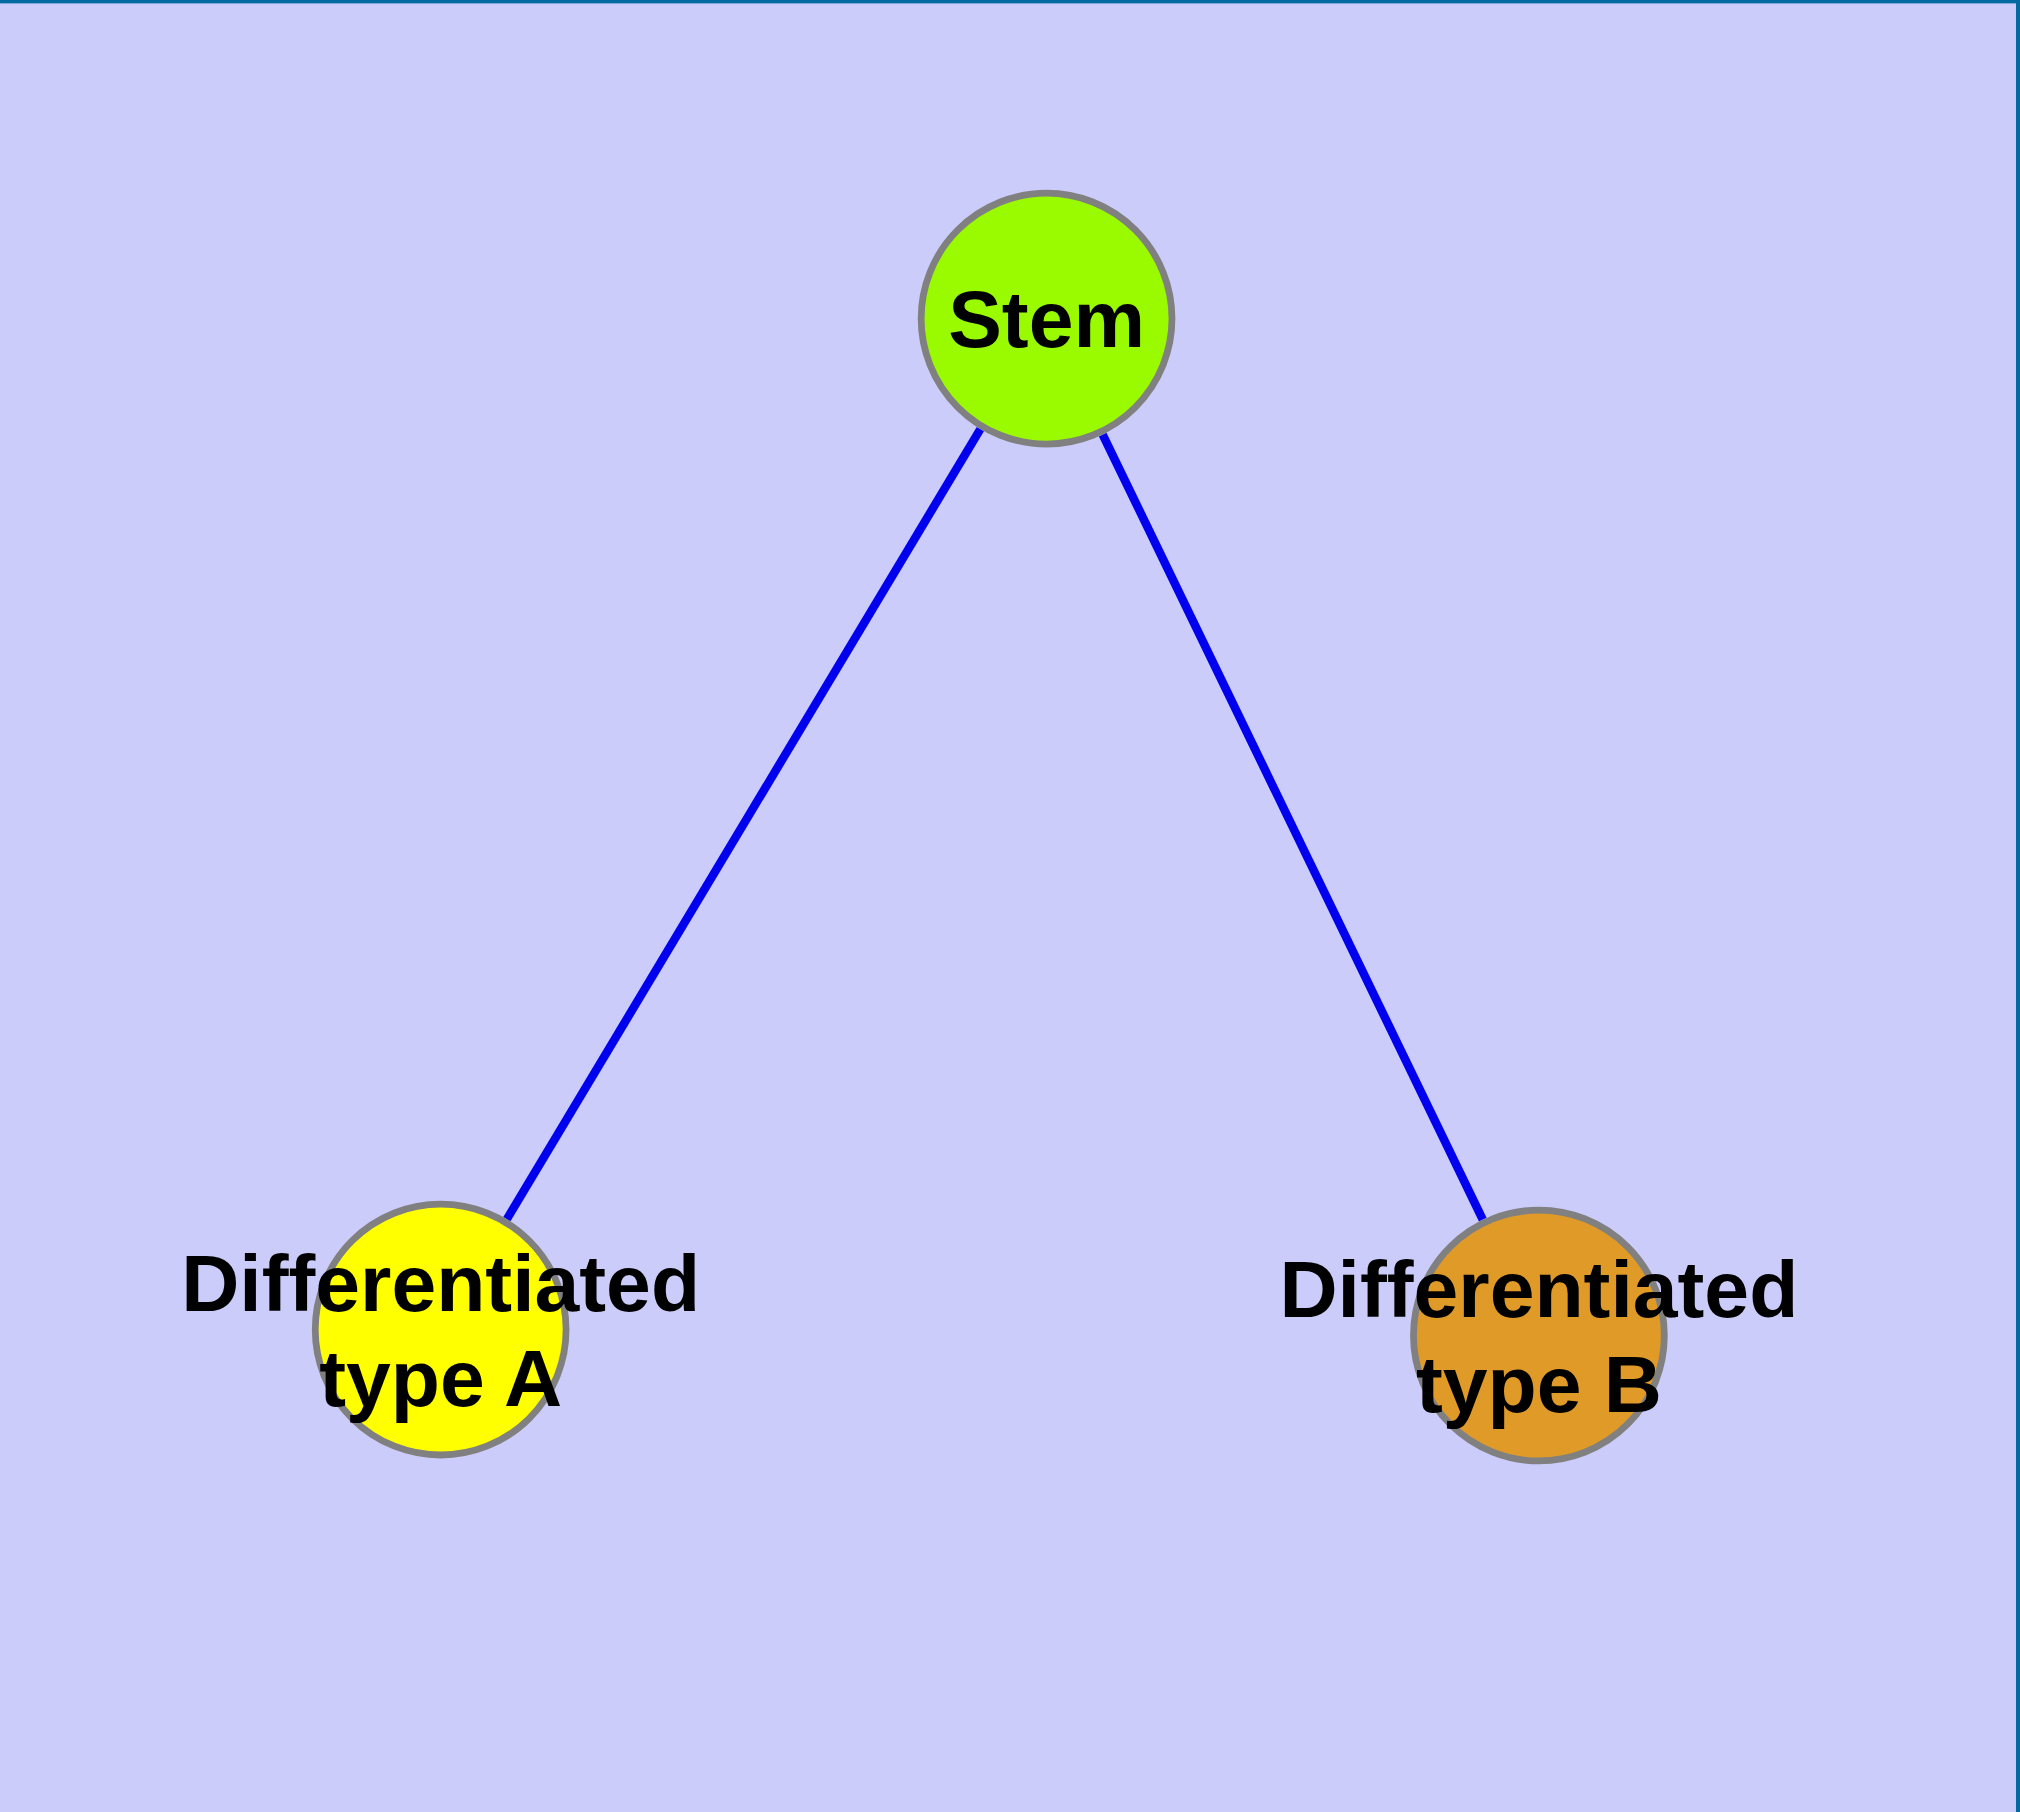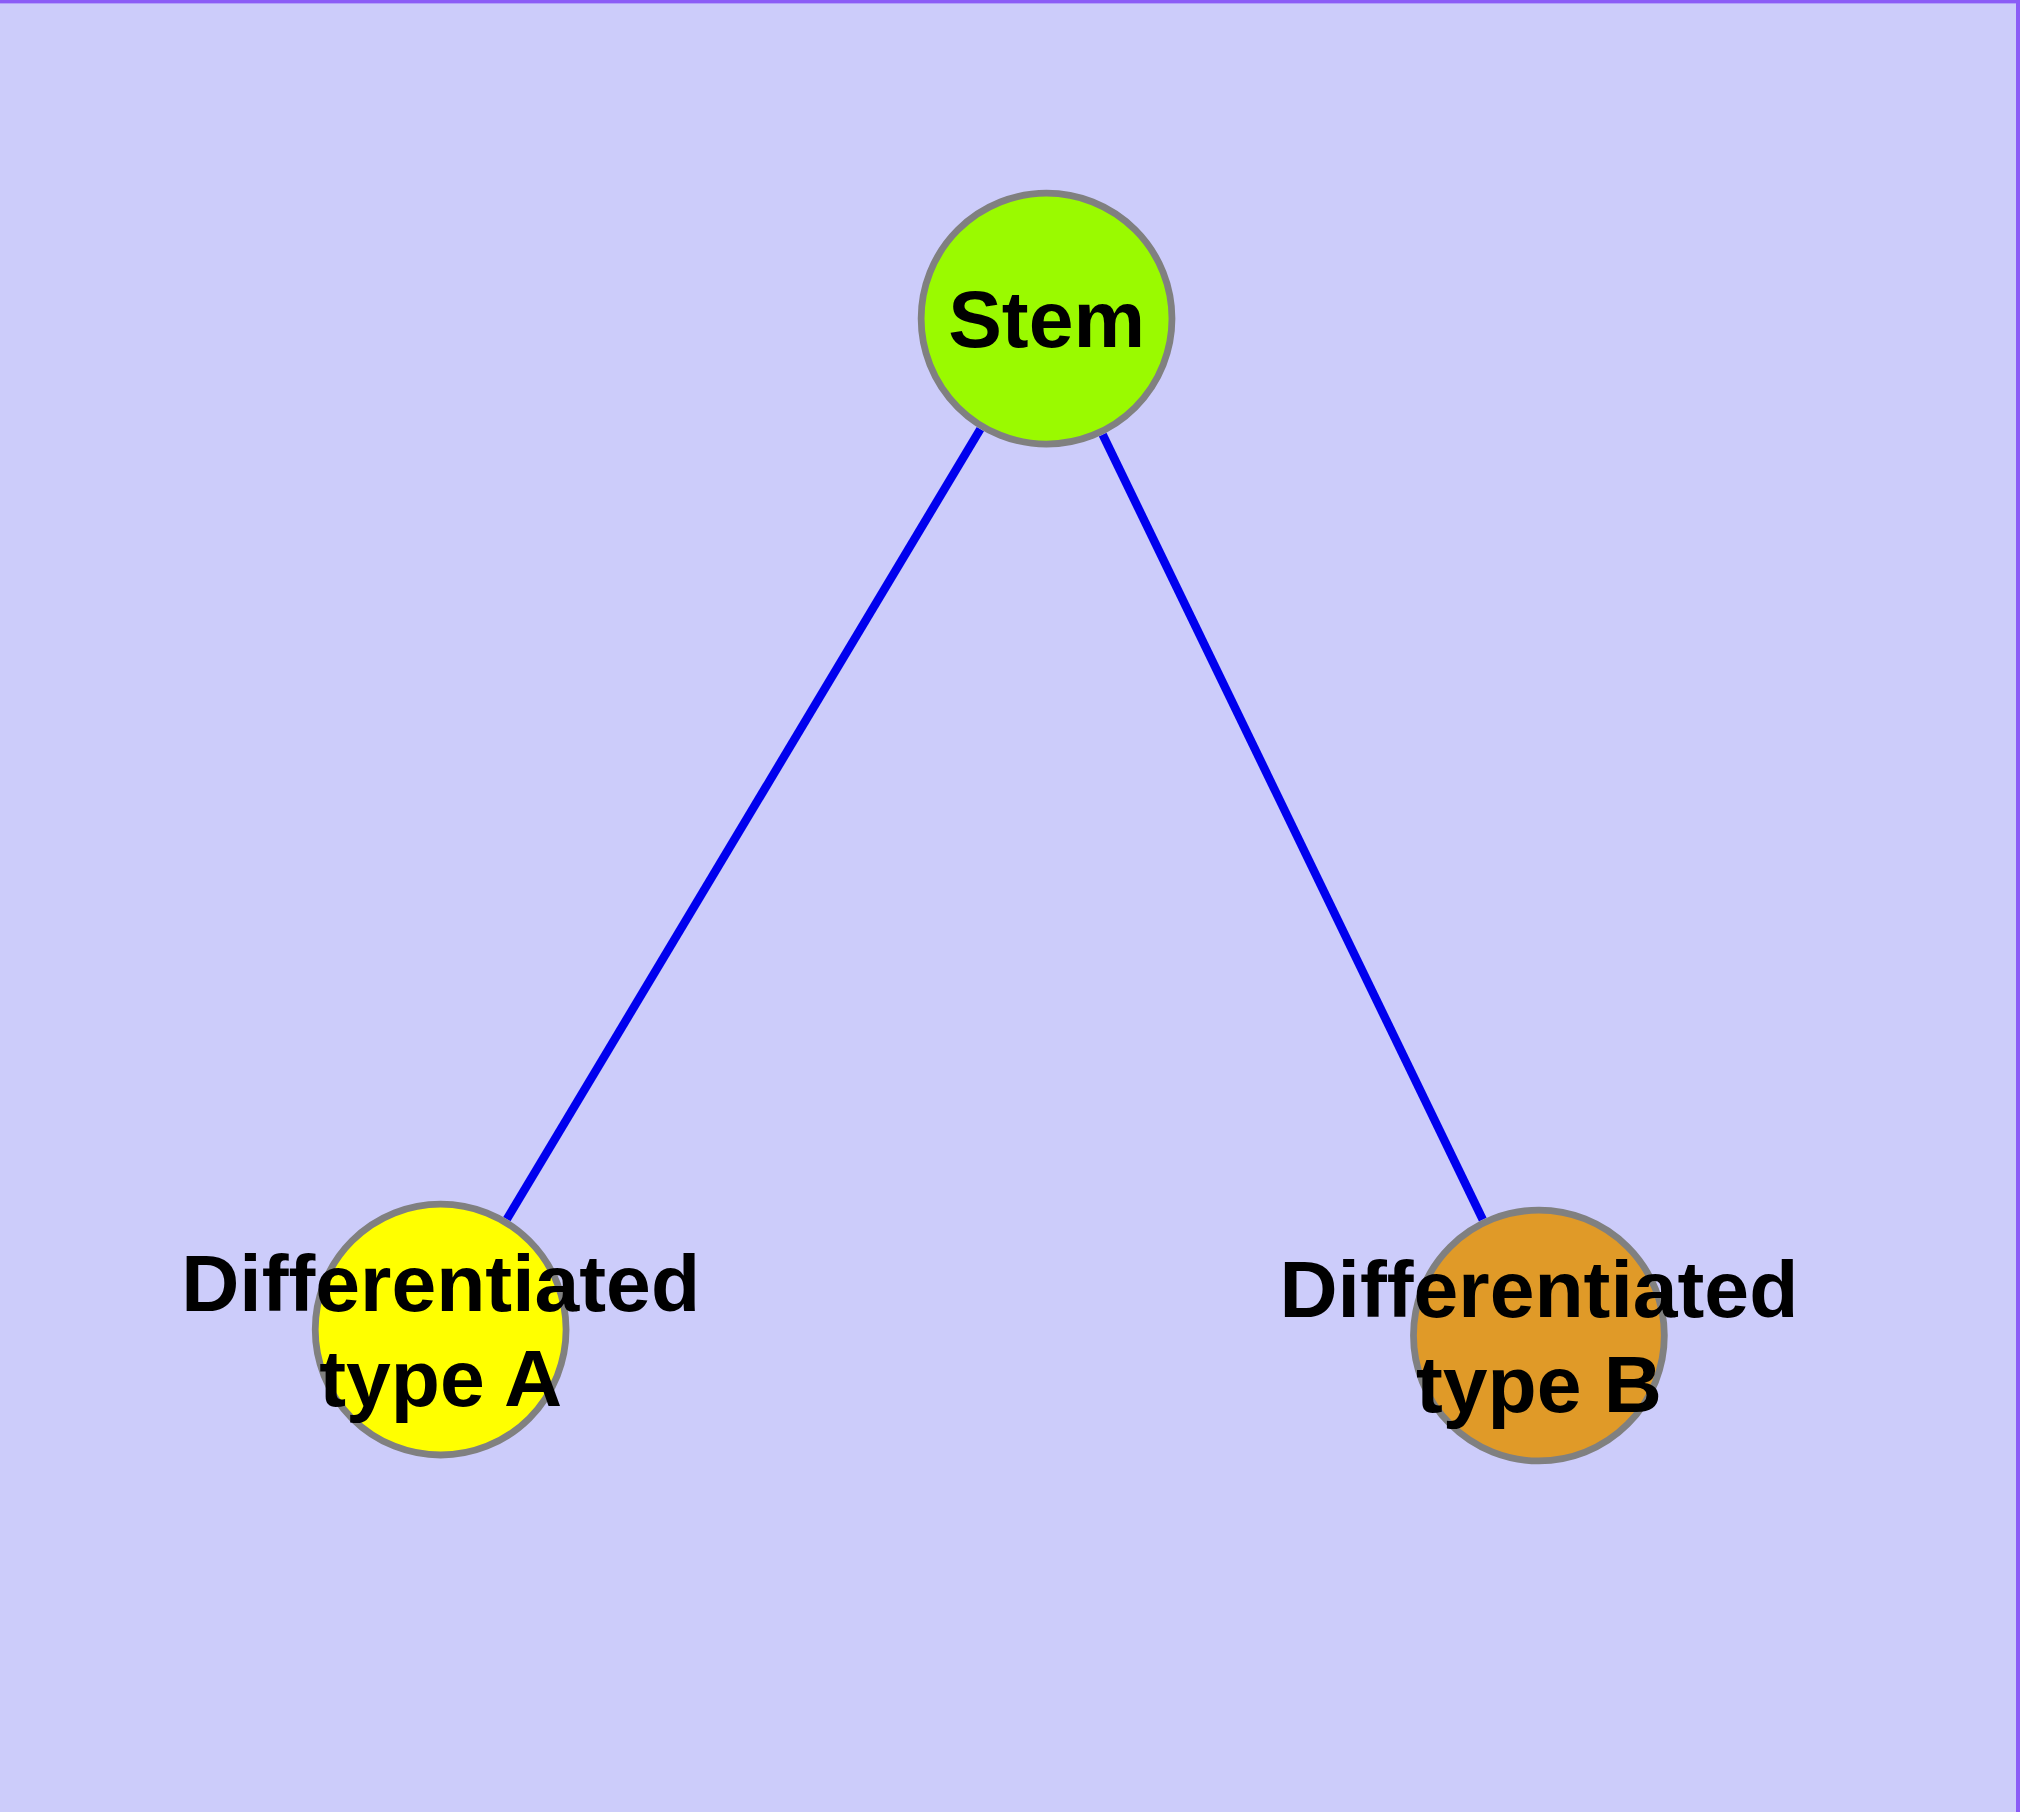--- a/index.html
+++ b/index.html
@@ -30,21 +30,21 @@
   .node-label {
     font-family: "Liberation Sans", sans-serif;
     font-weight: bold;
     fill: #000000;
     text-anchor: middle;
   }
 </style>
 </head>
 <body style="background: rgb(255, 255, 255);">
 
-<div id="canvas-wrap" style="background: #8b5cf6;">
+<div id="canvas-wrap" style="background: #0369a1;">
   <svg id="graph-canvas" viewBox="0 0 2379 2135" xmlns="http://www.w3.org/2000/svg">
 
     <rect id="bg-rect" x="0" y="0" width="2379" height="2135" fill="#ccccfa"></rect>
 
     <g id="edges-layer">
         <line x1="1156.860940215466" y1="502.3774801719569" x2="598.1390597845341" y2="1434.622519828043" stroke="#0000ee" stroke-width="10" stroke-linecap="butt"></line>
         <line x1="1301.2380385735314" y1="508.80834128784454" x2="1749.7619614264686" y2="1435.1916587121555" stroke="#0000ee" stroke-width="10" stroke-linecap="butt"></line>
       </g>
     <g id="nodes-layer">
         <g>

